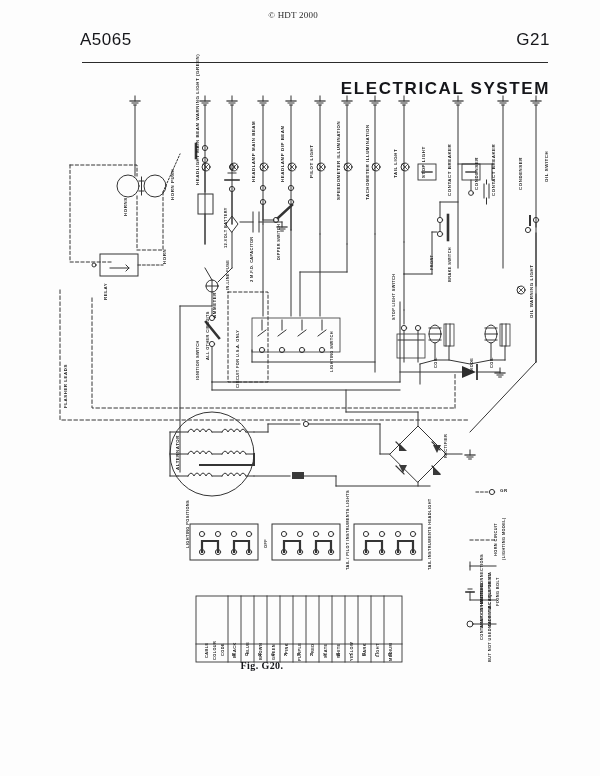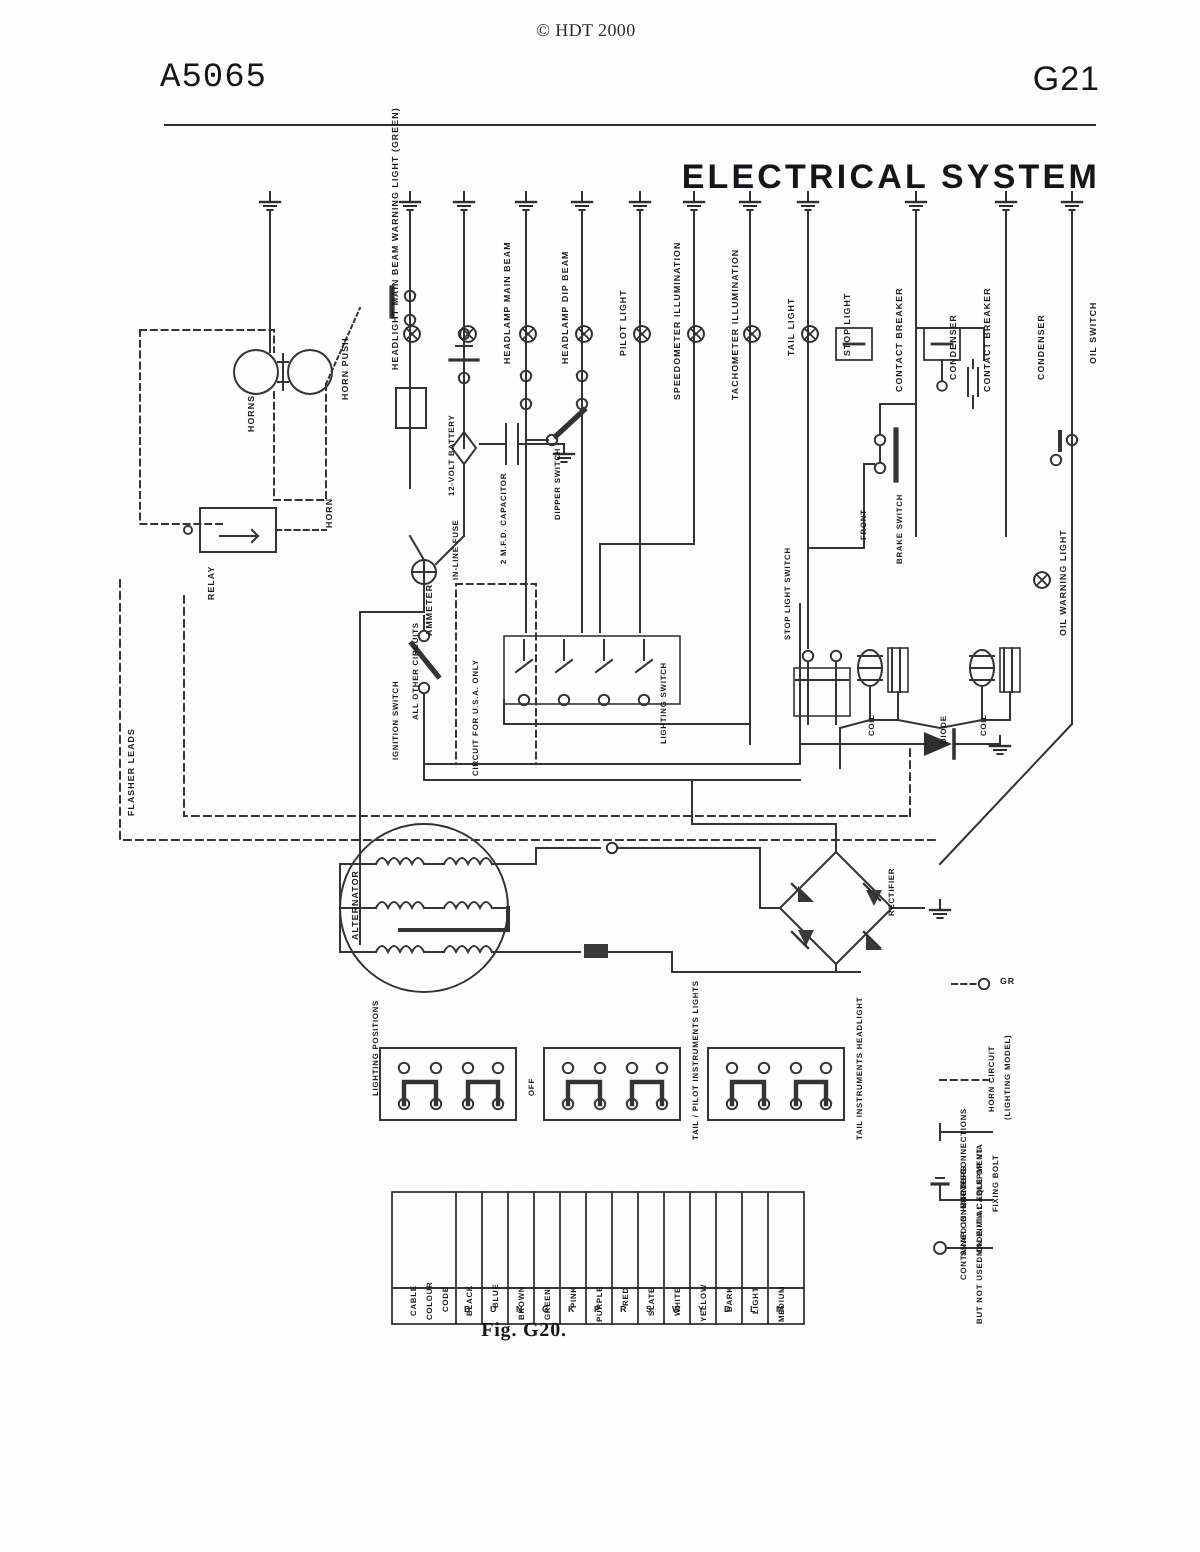--- a/index.html
+++ b/index.html
@@ -9,21 +9,21 @@
     font-family:"Liberation Sans", sans-serif;color:#15161a;
   }
   .page{position:absolute;inset:0;background:#fdfdfd;}
 
   
   .copyright{
     position:absolute;top:10px;left:0;width:586px;text-align:center;
     font-family:"Liberation Serif", serif;font-size:9px;letter-spacing:.2px;color:#2a2a2a;
   }
   .hdr{position:absolute;top:30px;left:80px;width:470px;height:30px;}
-  .hdr .left{position:absolute;left:0;top:0;font-size:17px;letter-spacing:.5px;font-weight:400;font-family:Liberation Mono, monospace;}
+  .hdr .left{position:absolute;left:0;top:0;font-size:17px;letter-spacing:.5px;font-weight:400;}
   .hdr .mid{position:absolute;left:0;top:1px;width:470px;text-align:right;
             font-size:17px;font-weight:bold;letter-spacing:1.6px;margin-top:48px;}
   .hdr .right{position:absolute;right:0;top:0;font-size:17px;letter-spacing:.5px;}
   .rule{position:absolute;top:62px;left:82px;width:466px;height:0;
         border-top:1.6px solid #2b2b2b;}
 
   
   .canvas{position:absolute;left:0;top:72px;width:600px;height:640px;}
   svg{display:block;}
 

